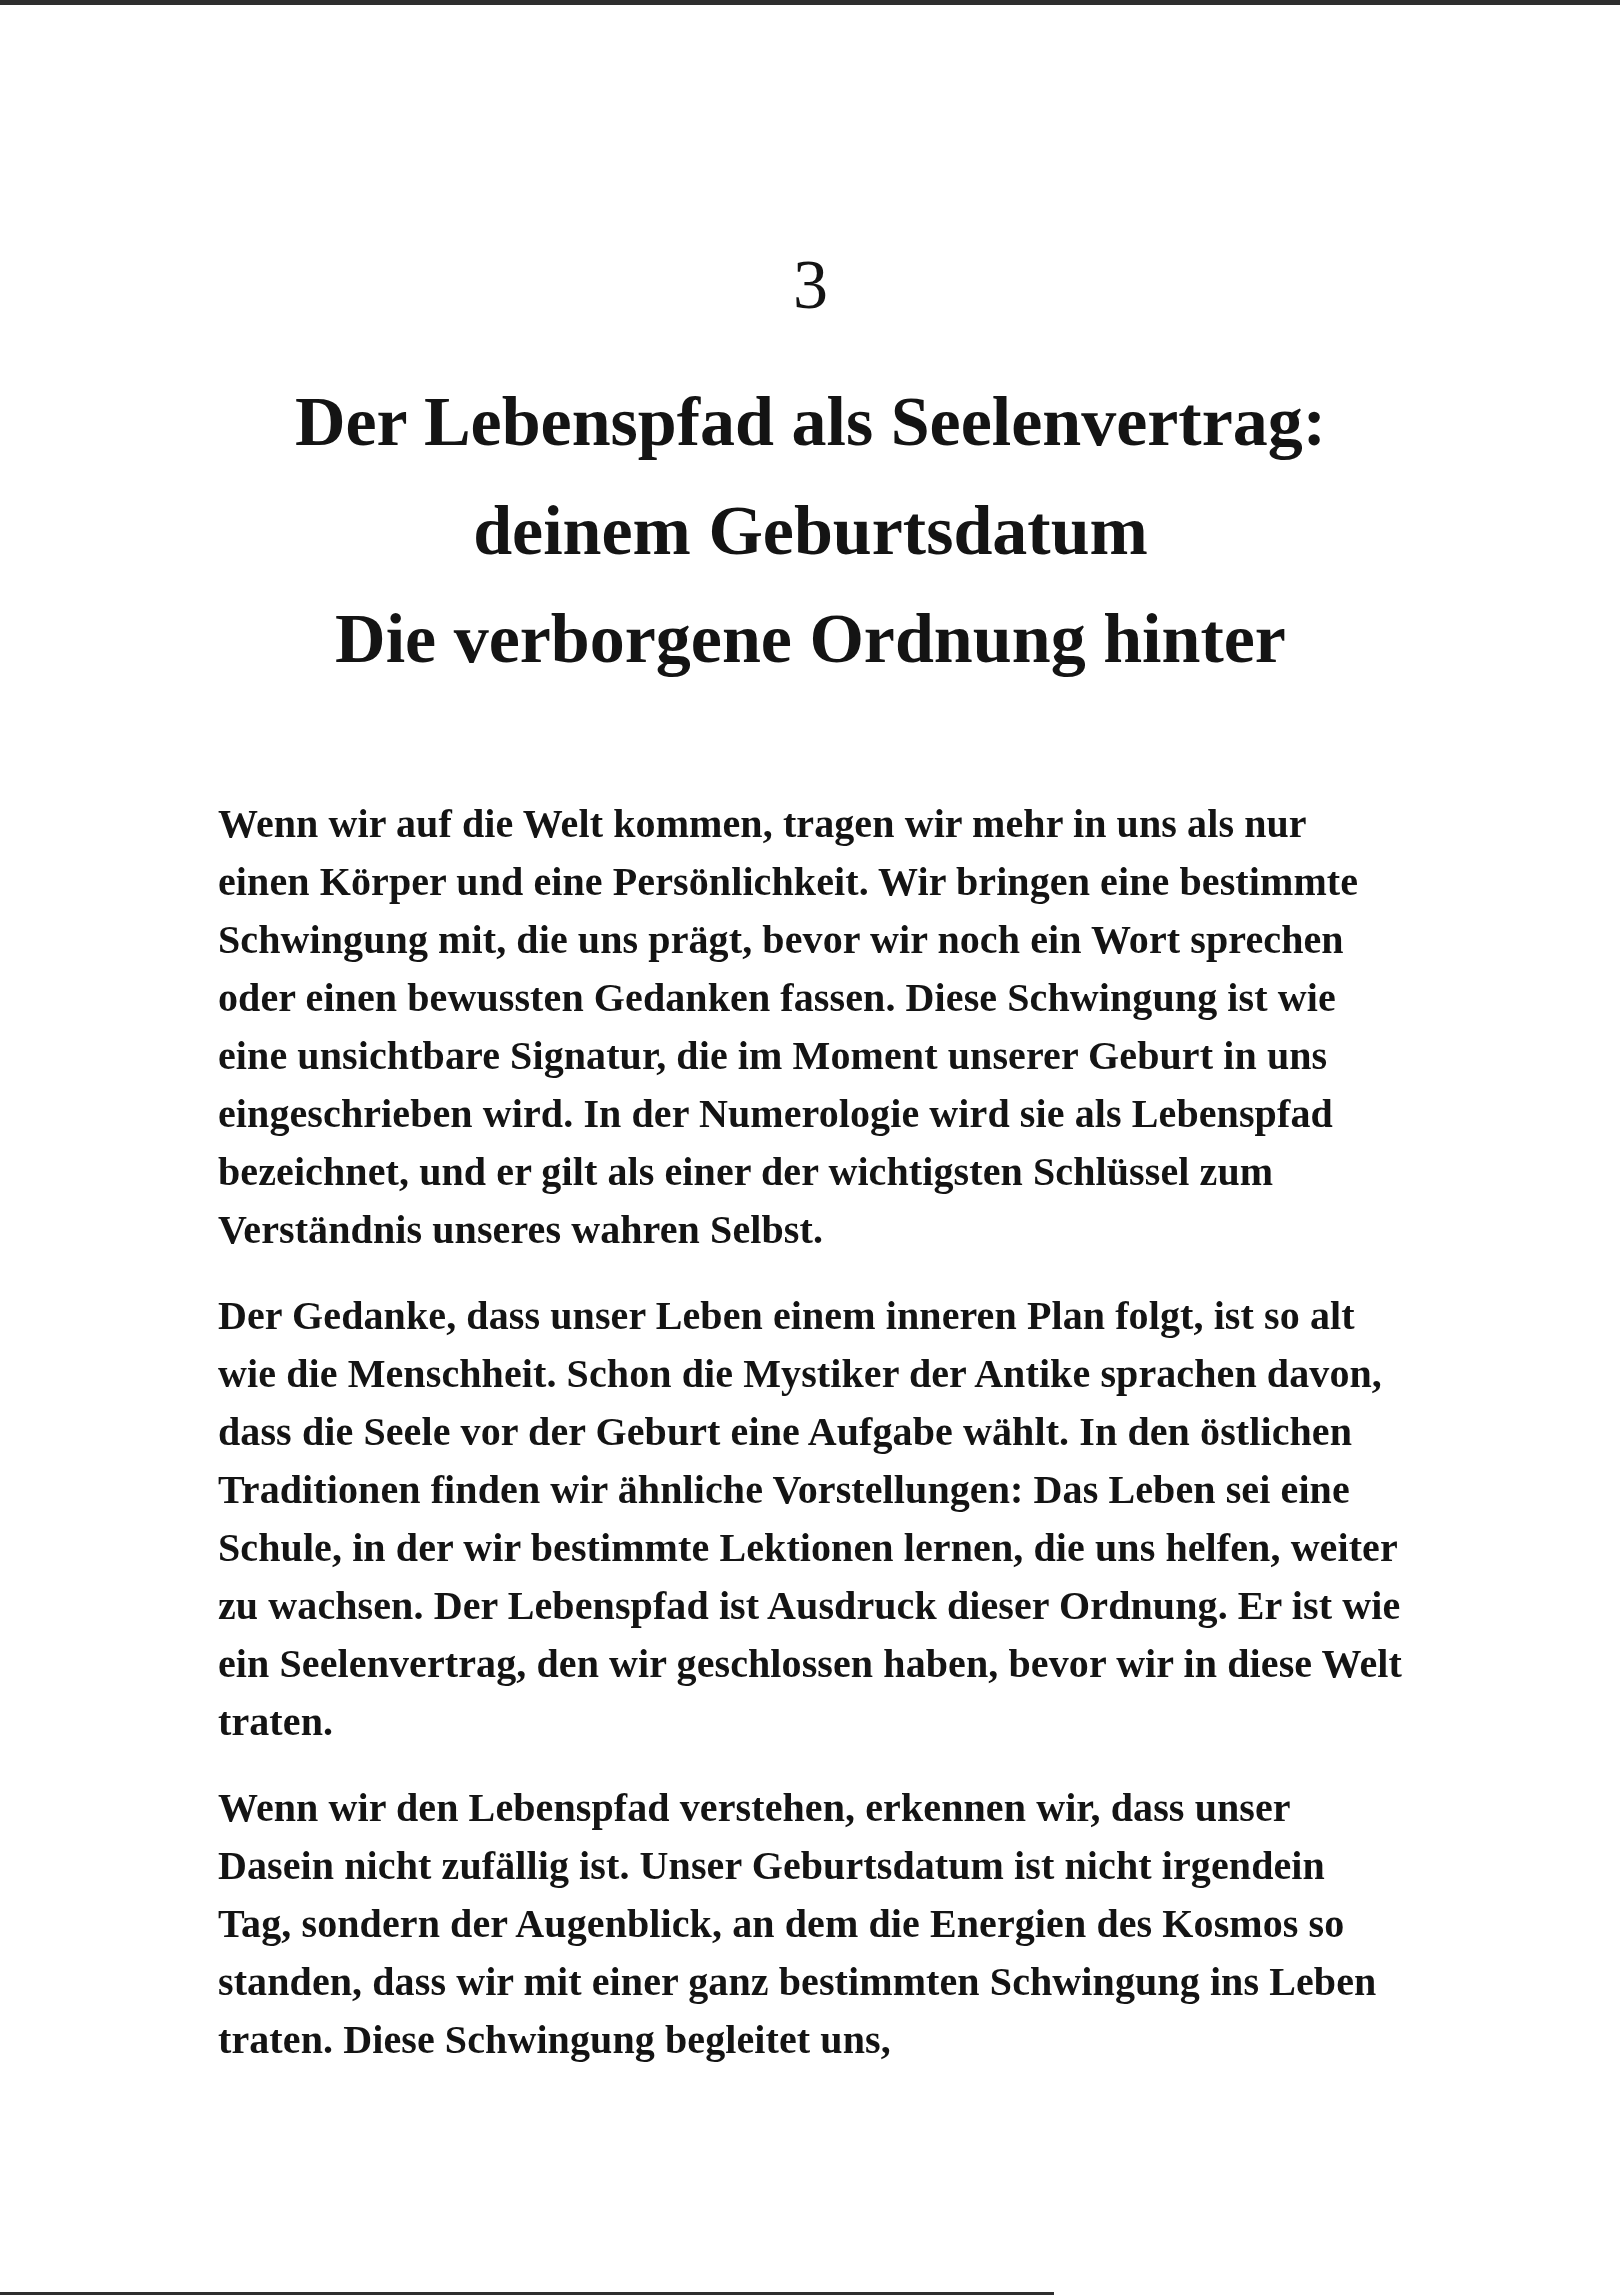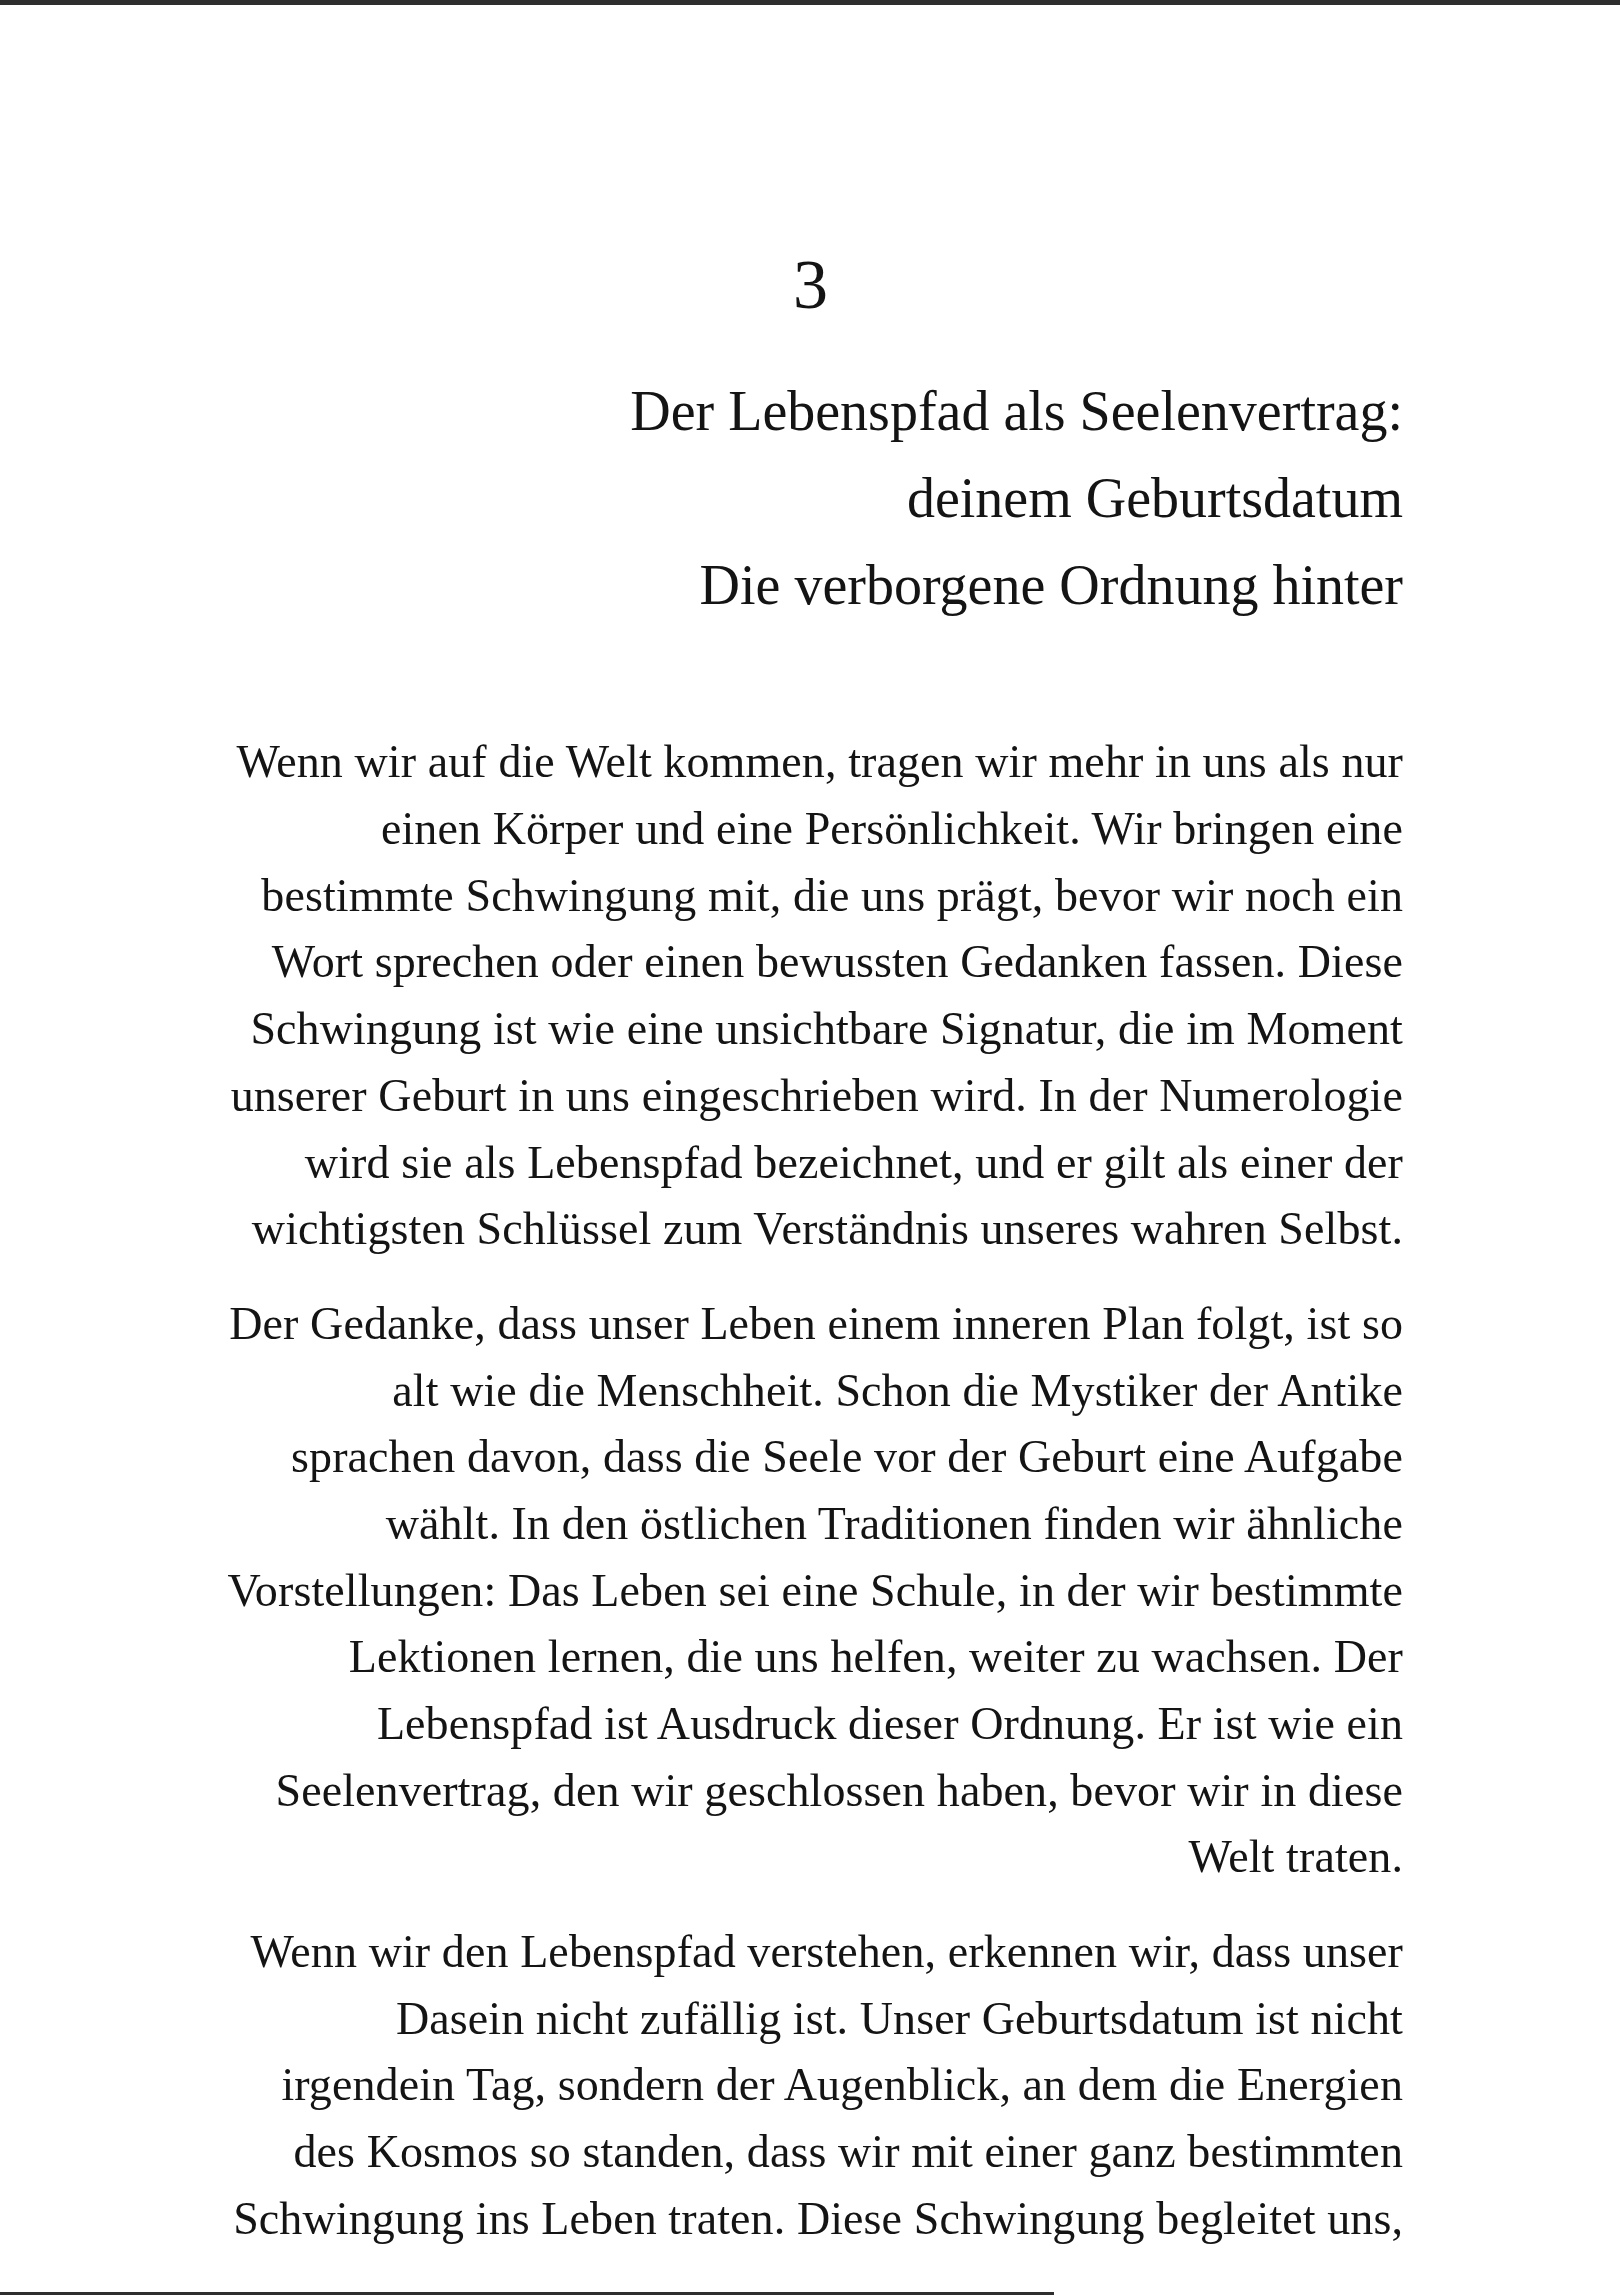--- a/index.html
+++ b/index.html
@@ -31,35 +31,36 @@
     padding: 243px 218px 0 218px;
   }
   .chapter-number {
     text-align: center;
     font-size: 70px;
     font-weight: 400;
     line-height: 1.2;
     margin-bottom: 41px;
   }
   .chapter-title {
-    text-align: right;
-    font-size: 56px;
-    font-weight: 400;
+    text-align: center;
+    font-size: 70px;
+    font-weight: 700;
     line-height: 1.55;
     margin-bottom: 101px;
   }
   .chapter-title .title-line {
     display: block;
   }
   .body-text p {
-    font-size: 46px;
+    font-size: 40px;
     line-height: 1.45;
-    text-align: right;
+    text-align: left;
     margin-bottom: 28px;
     letter-spacing: 0.1px;
+    font-weight: bold;
   }
 </style>
 </head>
 <body>
 
 <div class="scan-edge-top"></div>
 
 <div class="page-content">
 
   <div class="chapter-number">3</div>

